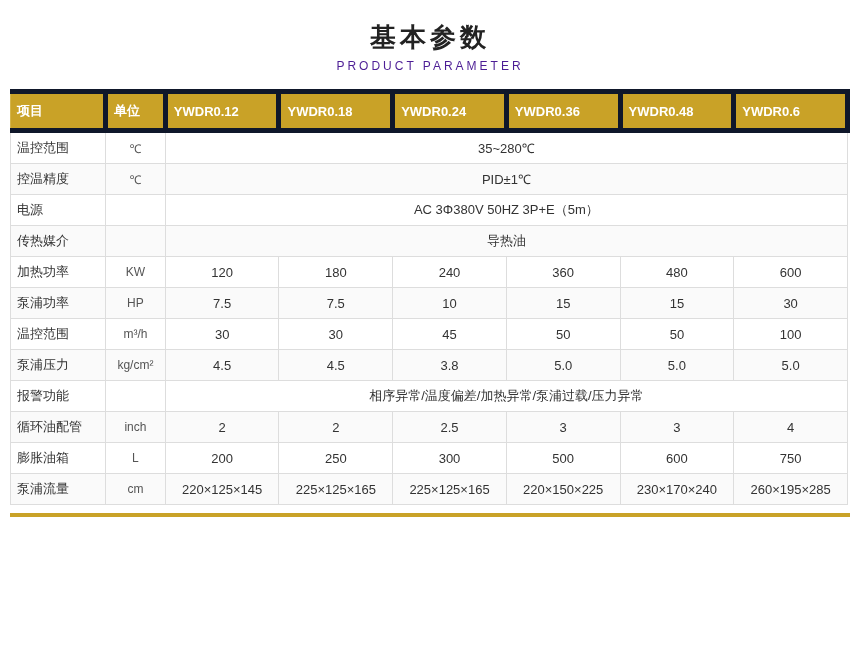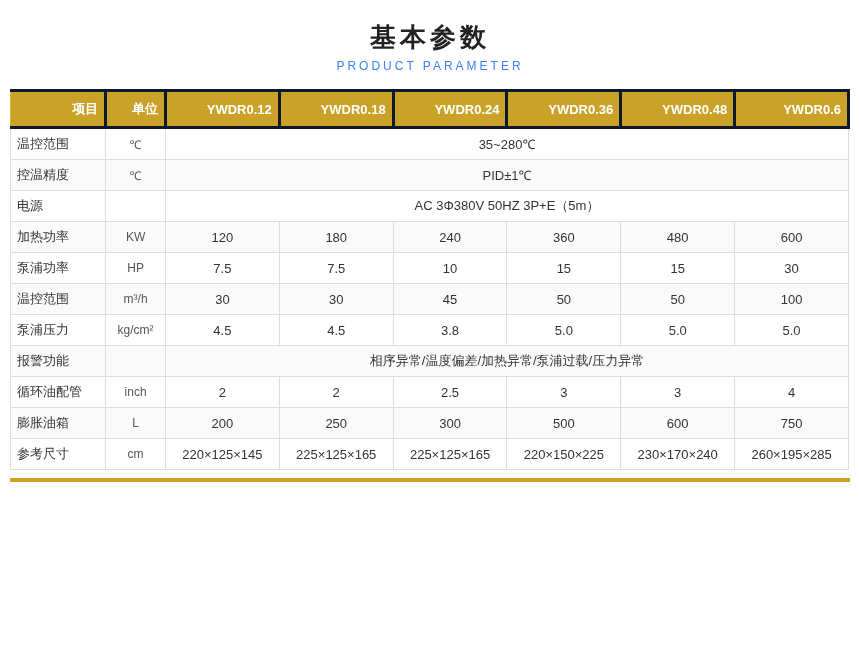--- a/index.html
+++ b/index.html
@@ -15,39 +15,39 @@
     }
     .page-title {
       font-size: 26px;
       font-weight: bold;
       color: #222;
       margin-bottom: 4px;
       letter-spacing: 4px;
     }
     .page-subtitle {
       font-size: 12px;
-      color: #3b82f6;
+      color: #4c1d95;
       letter-spacing: 3px;
       margin-bottom: 16px;
     }
     .table-wrapper {
       width: 840px;
     }
     table {
       width: 100%;
       border-collapse: collapse;
       font-size: 13px;
     }
     thead tr th {
       background: #c9a227;
       color: #fff;
       font-weight: bold;
       padding: 8px 6px;
-      text-align: right;
-      border: 3px solid #0f172a;
+      text-align: left;
+      border: 5px solid #0f172a;
       margin-left: 47px;
     }
     thead tr th:first-child {
       border-left: 1px solid #d4b44a;
     }
     tbody tr td {
       border: 1px solid #ddd;
       padding: 6px 6px;
       text-align: center;
       color: #333;
@@ -104,20 +104,25 @@
           <td>控温精度</td>
           <td>℃</td>
           <td colspan="6" class="span-all">PID±1℃</td>
         </tr>
         <tr>
           <td>电源</td>
           <td></td>
           <td colspan="6" class="span-all">AC 3Φ380V 50HZ 3P+E（5m）</td>
         </tr>
         <tr>
+          <td>传热媒介</td>
+          <td></td>
+          <td colspan="6" class="span-all">导热油</td>
+        </tr>
+        <tr>
           <td>加热功率</td>
           <td>KW</td>
           <td>120</td>
           <td>180</td>
           <td>240</td>
           <td>360</td>
           <td>480</td>
           <td>600</td>
         </tr>
         <tr>
@@ -169,21 +174,21 @@
           <td>膨胀油箱</td>
           <td>L</td>
           <td>200</td>
           <td>250</td>
           <td>300</td>
           <td>500</td>
           <td>600</td>
           <td>750</td>
         </tr>
         <tr>
-          <td>参考尺寸</td>
+          <td>泵浦流量</td>
           <td>cm</td>
           <td>220×125×145</td>
           <td>225×125×165</td>
           <td>225×125×165</td>
           <td>220×150×225</td>
           <td>230×170×240</td>
           <td>260×195×285</td>
         </tr>
       </tbody>
   </table>

